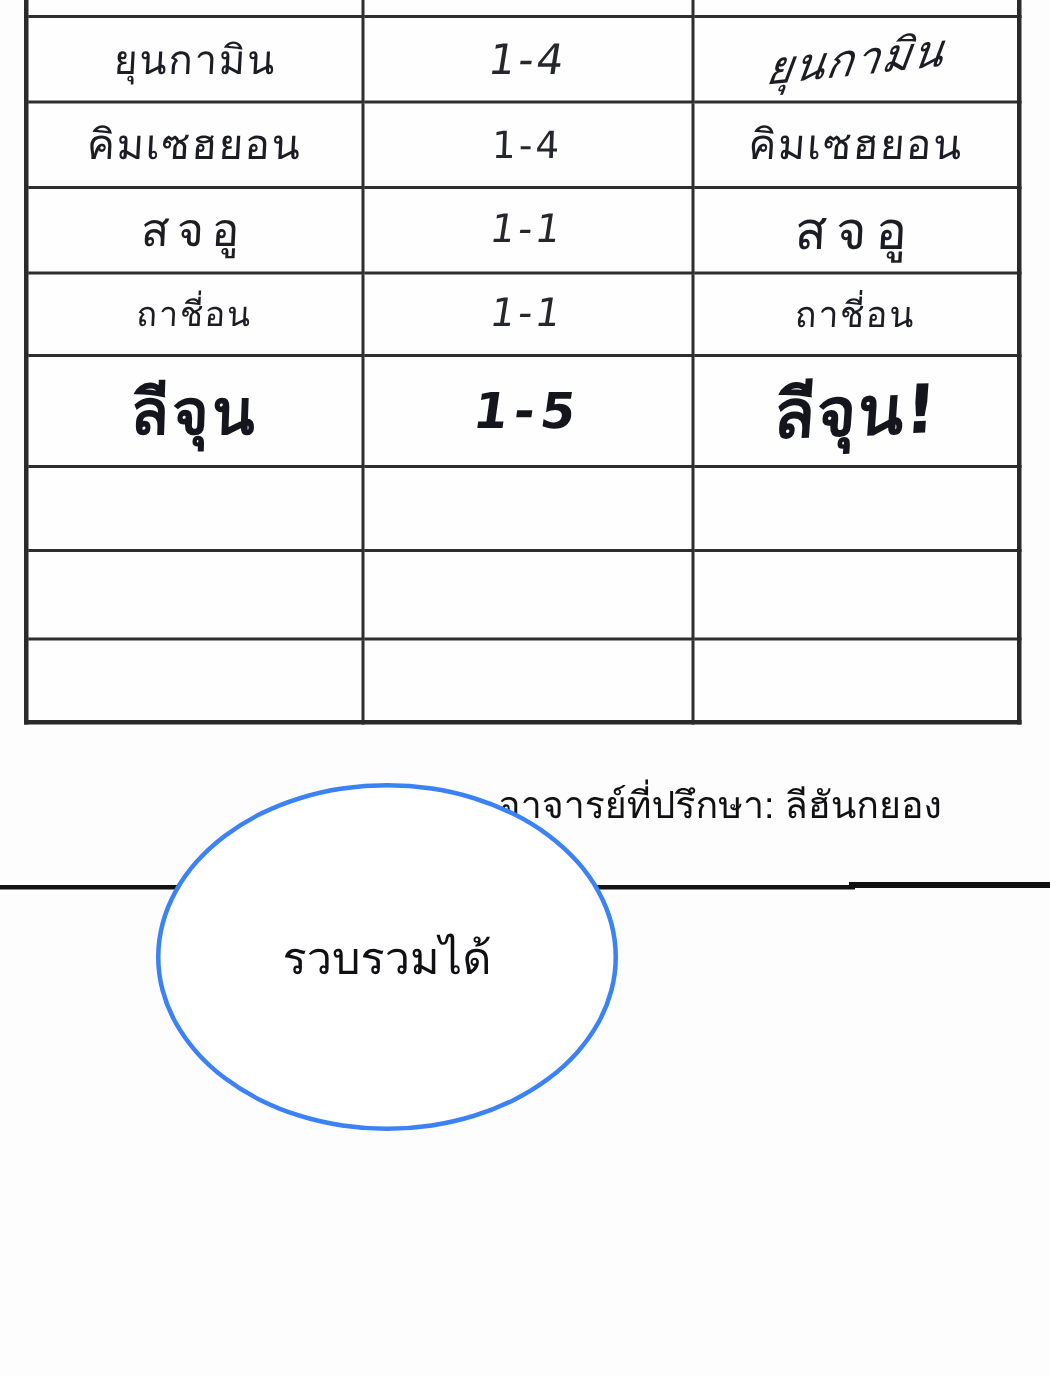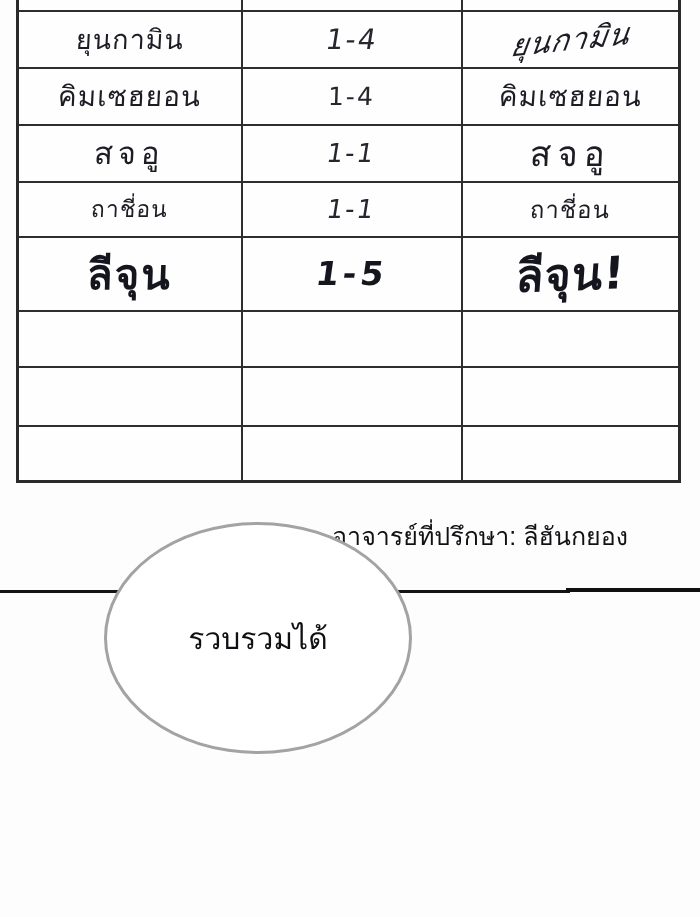--- a/index.html
+++ b/index.html
@@ -107,21 +107,21 @@
     width: 134px; height: 4px;
     background: #101010;
   }
 
   
   .bubble {
     position: absolute;
     left: 104px; top: 522px;
     width: 308px; height: 232px;
     background: #ffffff;
-    border: 3px solid #a3a3a3;
+    border: 3px solid #3b82f6;
     border-radius: 50%;
     display: flex;
     flex-direction: column;
     align-items: center;
     justify-content: center;
     gap: 14px;
     z-index: 2;
   }
   .bubble-line {
     font-size: 30px;

